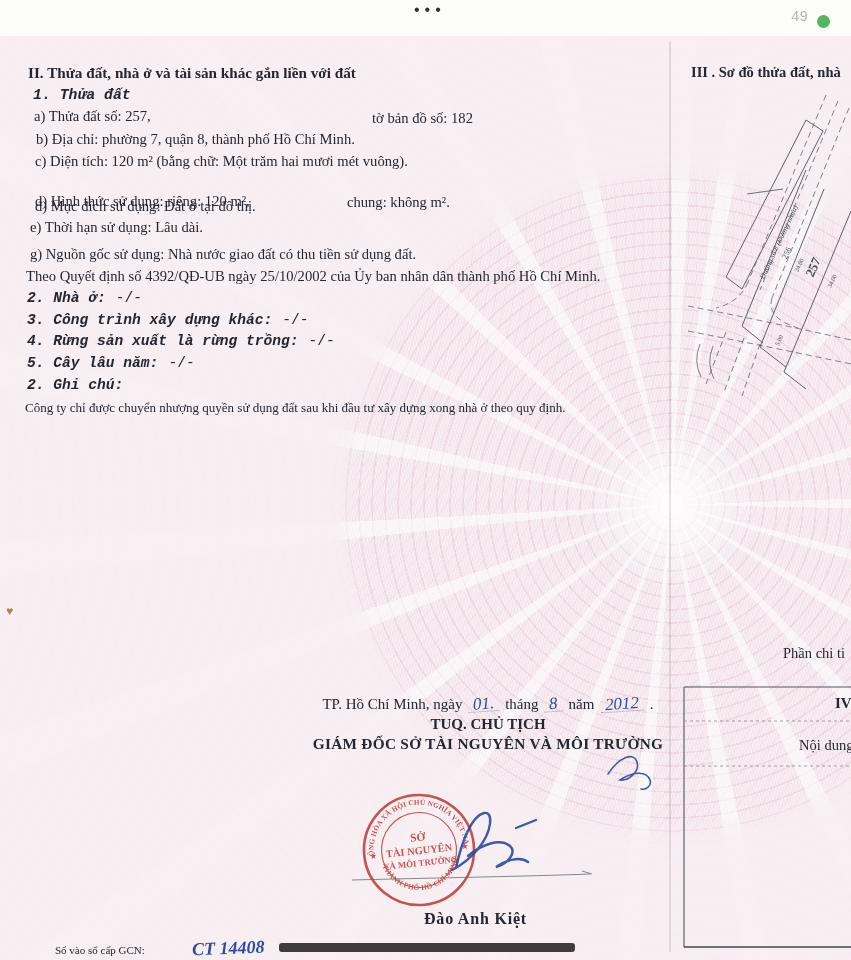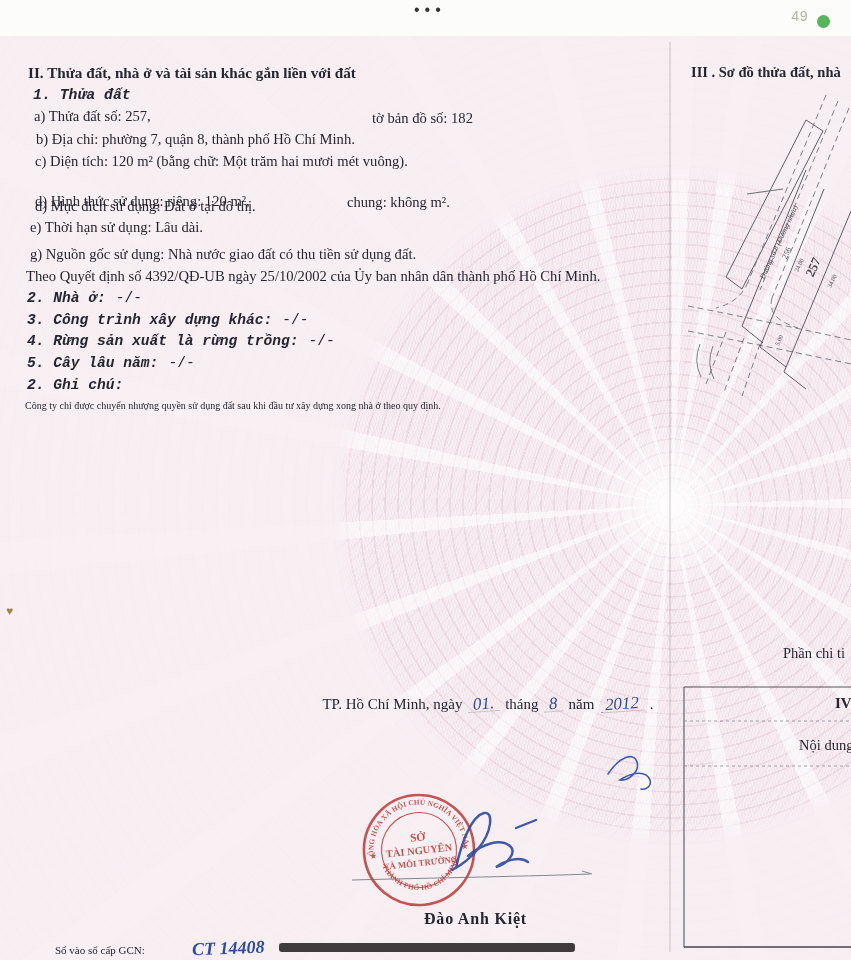--- a/index.html
+++ b/index.html
@@ -148,35 +148,37 @@
 </div>
 <div class="t bi" style="left:27px;top:333px;">
   <span>4. Rừng sản xuất là rừng trồng:</span><span class="val">-/-</span>
 </div>
 <div class="t bi" style="left:27px;top:355px;">
   <span>5. Cây lâu năm:</span><span class="val">-/-</span>
 </div>
 <div class="t bi" style="left:27px;top:377px;">
   <span>2. Ghi chú:</span><span class="val"></span>
 </div>
-<div class="t" style="left:25px;top:400px;font-size:10px;">Công ty chỉ được chuyển nhượng quyền sử dụng đất sau khi đầu tư xây dựng xong nhà ở theo quy định.</div>
+<div class="t" style="left:25px;top:400px;font-size:13px;">Công ty chỉ được chuyển nhượng quyền sử dụng đất sau khi đầu tư xây dựng xong nhà ở theo quy định.</div>
 
 <div class="t b" style="left:691px;top:64px;font-size:14.5px;text-align:right;">III . Sơ đồ thửa đất, nhà</div>
 <div class="t" style="left:783px;top:645px;font-size:14.5px;">Phần chi ti</div>
 <div class="t b" style="left:835px;top:695px;font-size:15px;">IV</div>
 <div class="t" style="left:799px;top:737px;font-size:14.5px;">Nội dung</div>
 
 <div class="sign">
   <div class="dl">
     <span>TP. Hồ Chí Minh, ngày</span>
     <span class="hw">01.</span>
     <span>tháng</span>
     <span class="hw">8</span>
     <span>năm</span>
     <span class="hw">2012</span>
     <span>.</span>
   </div>
+  <div class="l2">TUQ. CHỦ TỊCH</div>
+  <div class="l3">GIÁM ĐỐC SỞ TÀI NGUYÊN VÀ MÔI TRƯỜNG</div>
 </div>
 <div class="t b" style="left:424px;top:910px;font-size:16px;letter-spacing:.8px;">Đào Anh Kiệt</div>
 
 <div class="darkbar"></div>
 <div class="t" style="left:55px;top:944px;font-size:11px;">Số vào sổ cấp GCN:</div>
 <div class="t regval" style="left:192px;top:938px;">CT 14408</div>
 
 </body></html>

